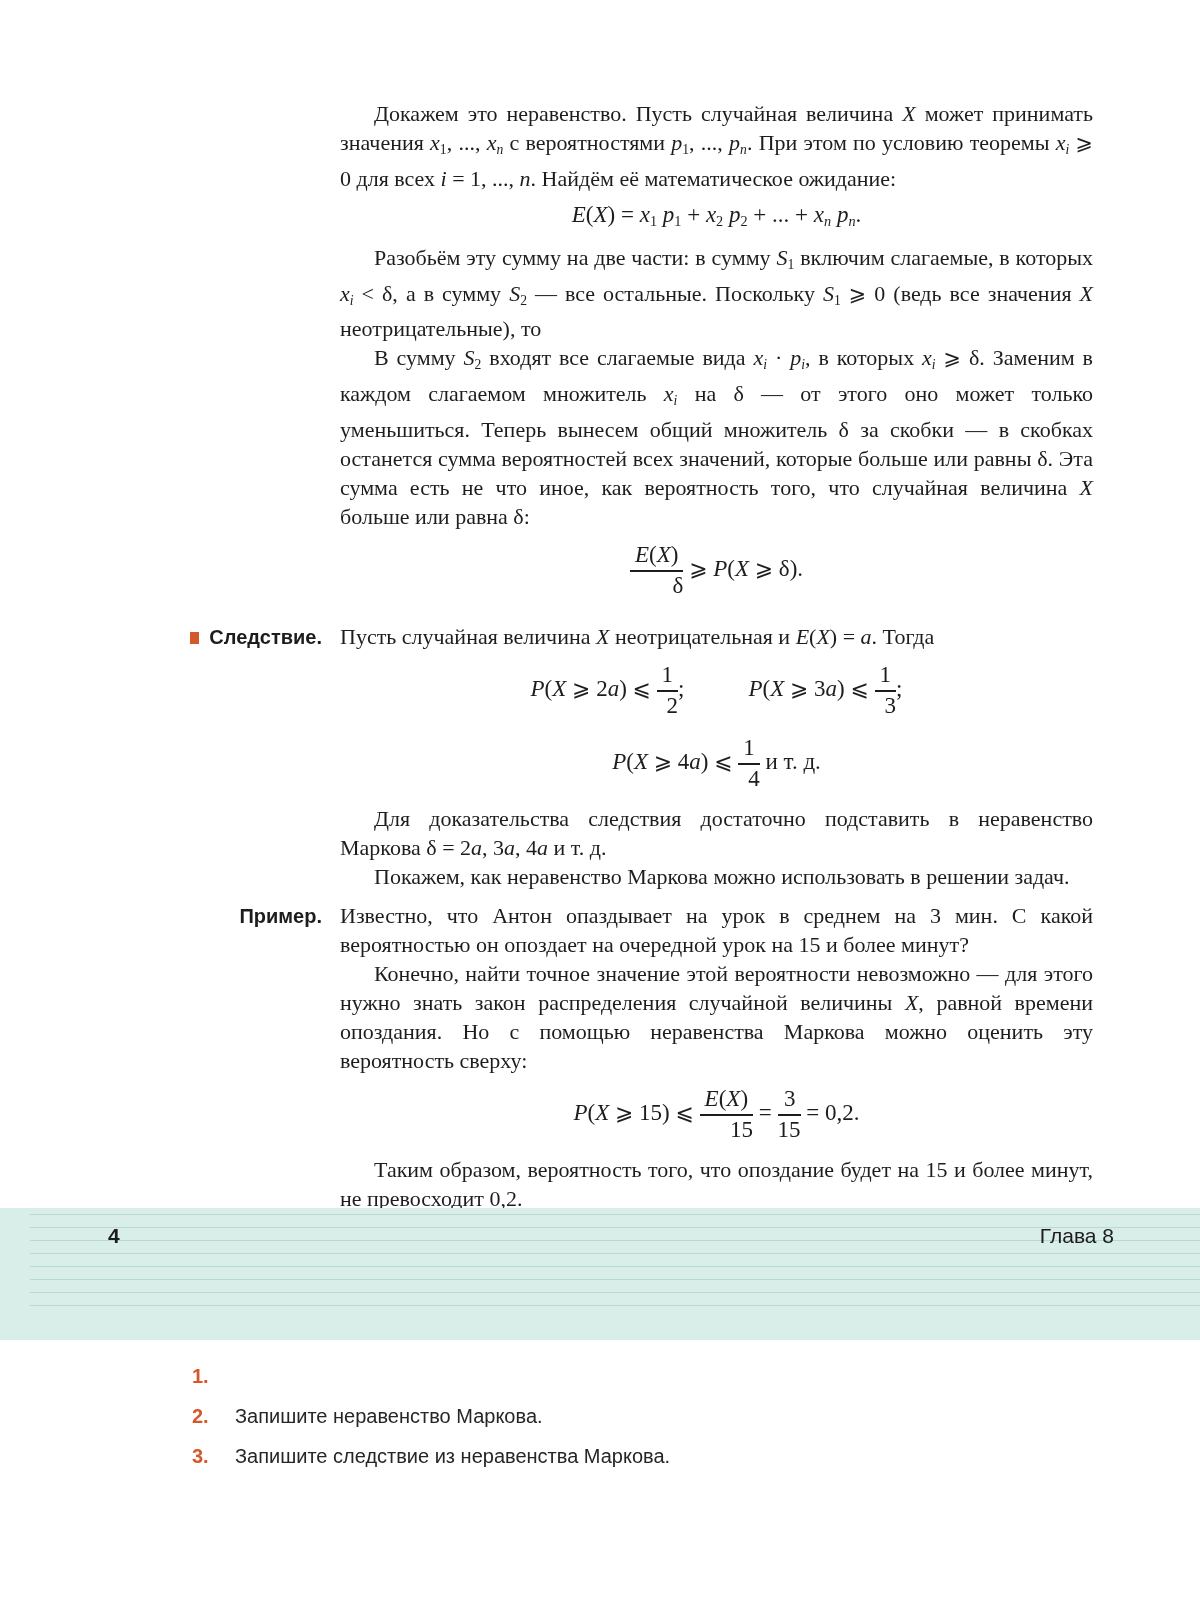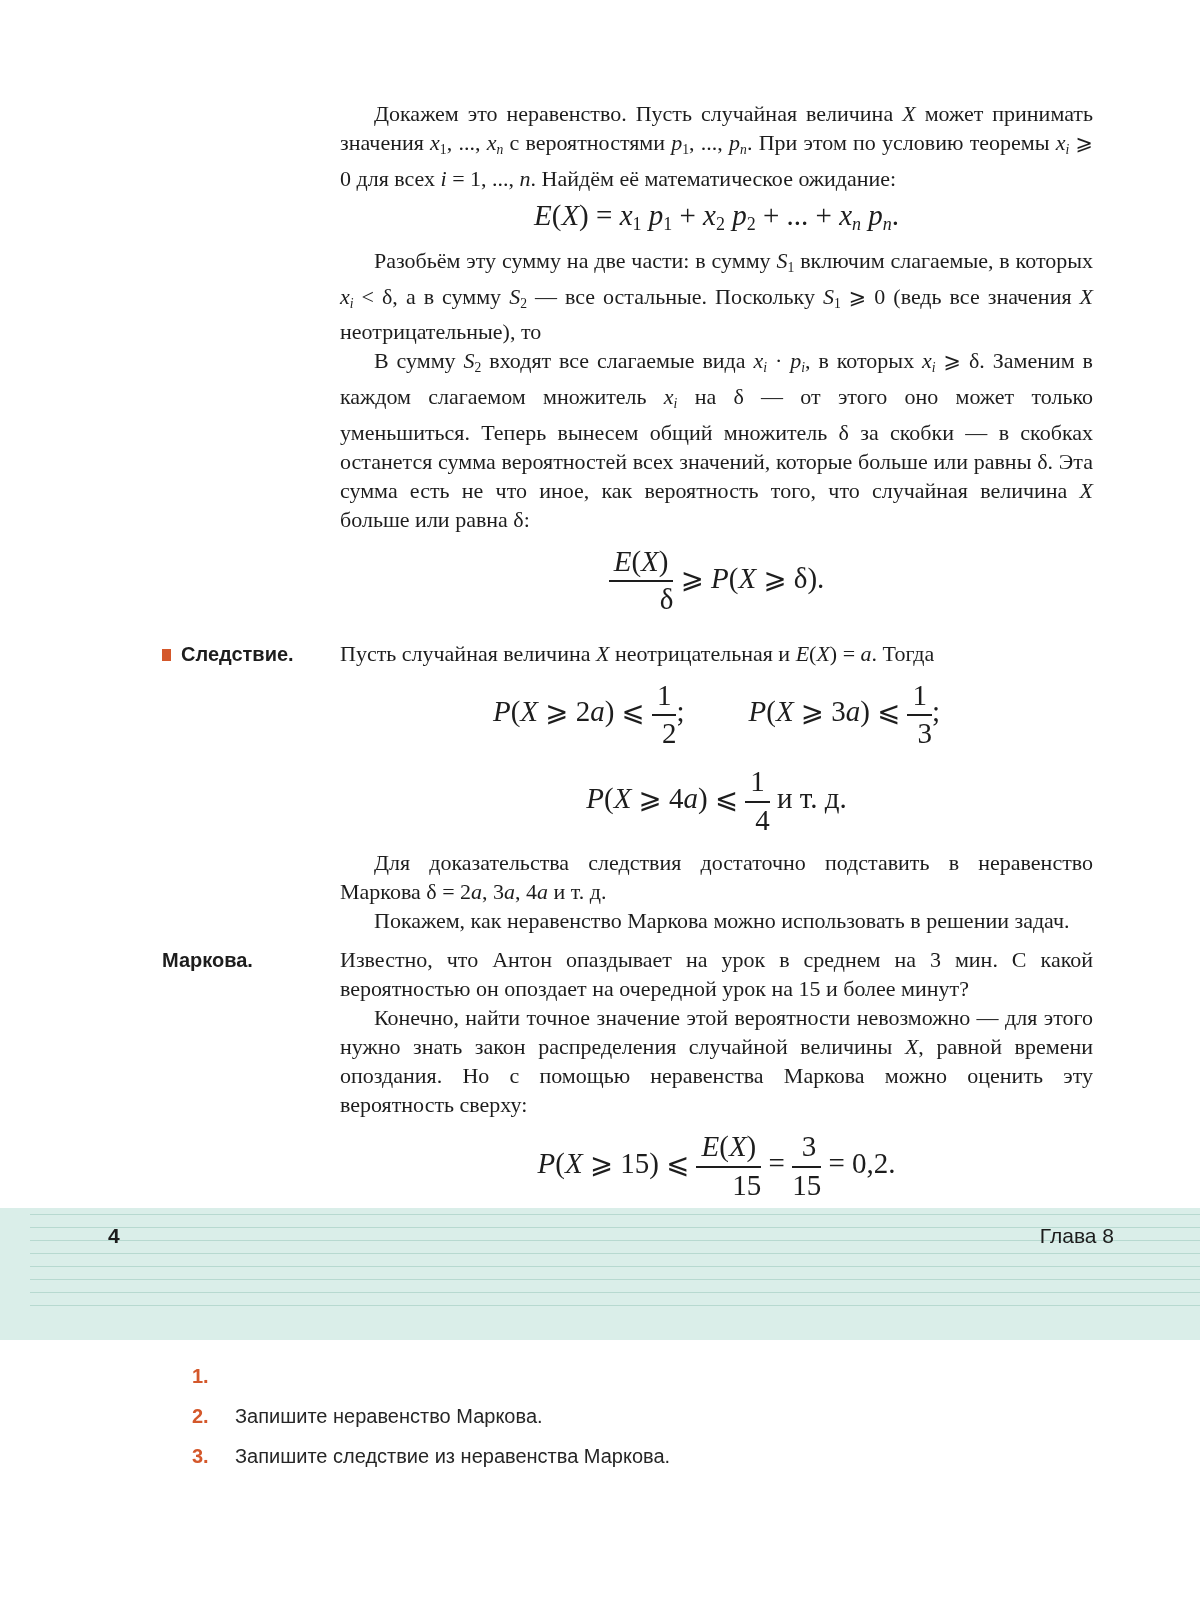--- a/index.html
+++ b/index.html
@@ -24,36 +24,36 @@
   }
   p.body { margin: 0; }
   .ind { text-indent: 34px; }
   .mt  { margin-top: 10px; }
   .it  { font-style: italic; }
   .sb  { font-size: 0.62em; vertical-align: -0.28em; }
   .sym { font-family: "DejaVu Sans", "DejaVu Serif", sans-serif; font-size: 0.95em; }
 
   .formula {
     text-align: center; text-indent: 0;
-    font-size: 29px; line-height: 36px;
+    font-size: 23px; line-height: 36px;
     margin: 4px 0;
   }
   .formula.tall { margin: 7px 0; line-height: 1; padding: 4px 0; }
   .frac { display: inline-block; vertical-align: middle; text-align: right; line-height: 1.15; }
   .fr-num { display: block; padding: 0 5px 2px; border-bottom: 2px solid #1d1d1d; }
   .fr-den { display: block; padding-top: 1px; }
   .gap { display: inline-block; width: 64px; }
 
   
   .block { position: relative; }
   .block.corollary { margin-top: 18px; margin-bottom: 4px; }
   .block.example   { margin-top: 10px; }
   .side-label {
     position: absolute; right: calc(100% + 18px); top: 1px;
-    width: 160px; white-space: nowrap;
+    width: 160px; text-align: right; white-space: nowrap;
     font-family: "Liberation Sans", sans-serif;
     font-weight: bold; font-size: 20px; line-height: 28px;
     color: #1d1d1d;
   }
   .bullet {
     display: inline-block; width: 9px; height: 12px;
     background: #d4582b; margin-right: 10px;
   }
 
   
@@ -125,21 +125,21 @@
 
     <div class="formula tall">
       <span><span class="it">P</span>(<span class="it">X</span> <span class="sym">⩾</span> 2<span class="it">a</span>) <span class="sym">⩽</span> <span class="frac"><span class="fr-num">1</span><span class="fr-den">2</span></span>;</span><span class="gap"></span><span><span class="it">P</span>(<span class="it">X</span> <span class="sym">⩾</span> 3<span class="it">a</span>) <span class="sym">⩽</span> <span class="frac"><span class="fr-num">1</span><span class="fr-den">3</span></span>;</span>
     </div>
     <div class="formula tall"><span class="it">P</span>(<span class="it">X</span> <span class="sym">⩾</span> 4<span class="it">a</span>) <span class="sym">⩽</span> <span class="frac"><span class="fr-num">1</span><span class="fr-den">4</span></span> и т. д.</div>
 
     <p class="body ind mt">Для доказательства следствия достаточно подставить в неравенство Маркова δ = 2<span class="it">a</span>, 3<span class="it">a</span>, 4<span class="it">a</span> и т. д.</p>
     <p class="body ind">Покажем, как неравенство Маркова можно использовать в решении задач.</p>
 
     <div class="block example">
-      <span class="side-label"><b>Маркова.</b></span>
+      <span class="side-label"><b>Пример.</b></span>
       <p class="body">Известно, что Антон опаздывает на урок в среднем на 3 мин. С какой вероятностью он опоздает на очередной урок на 15 и более минут?</p>
     </div>
 
     <p class="body ind">Конечно, найти точное значение этой вероятности невозможно — для этого нужно знать закон распределения случайной величины <span class="it">X</span>, равной времени опоздания. Но с помощью неравенства Маркова можно оценить эту вероятность сверху:</p>
     <div class="formula tall"><span class="it">P</span>(<span class="it">X</span> <span class="sym">⩾</span> 15) <span class="sym">⩽</span> <span class="frac"><span class="fr-num"><span class="it">E</span>(<span class="it">X</span>)</span><span class="fr-den">15</span></span> = <span class="frac"><span class="fr-num">3</span><span class="fr-den">15</span></span> = 0,2.</div>
 
     <p class="body ind">Таким образом, вероятность того, что опоздание будет на 15 и более минут, не превосходит 0,2.</p>
   </main>
 
   <section class="q-section">

